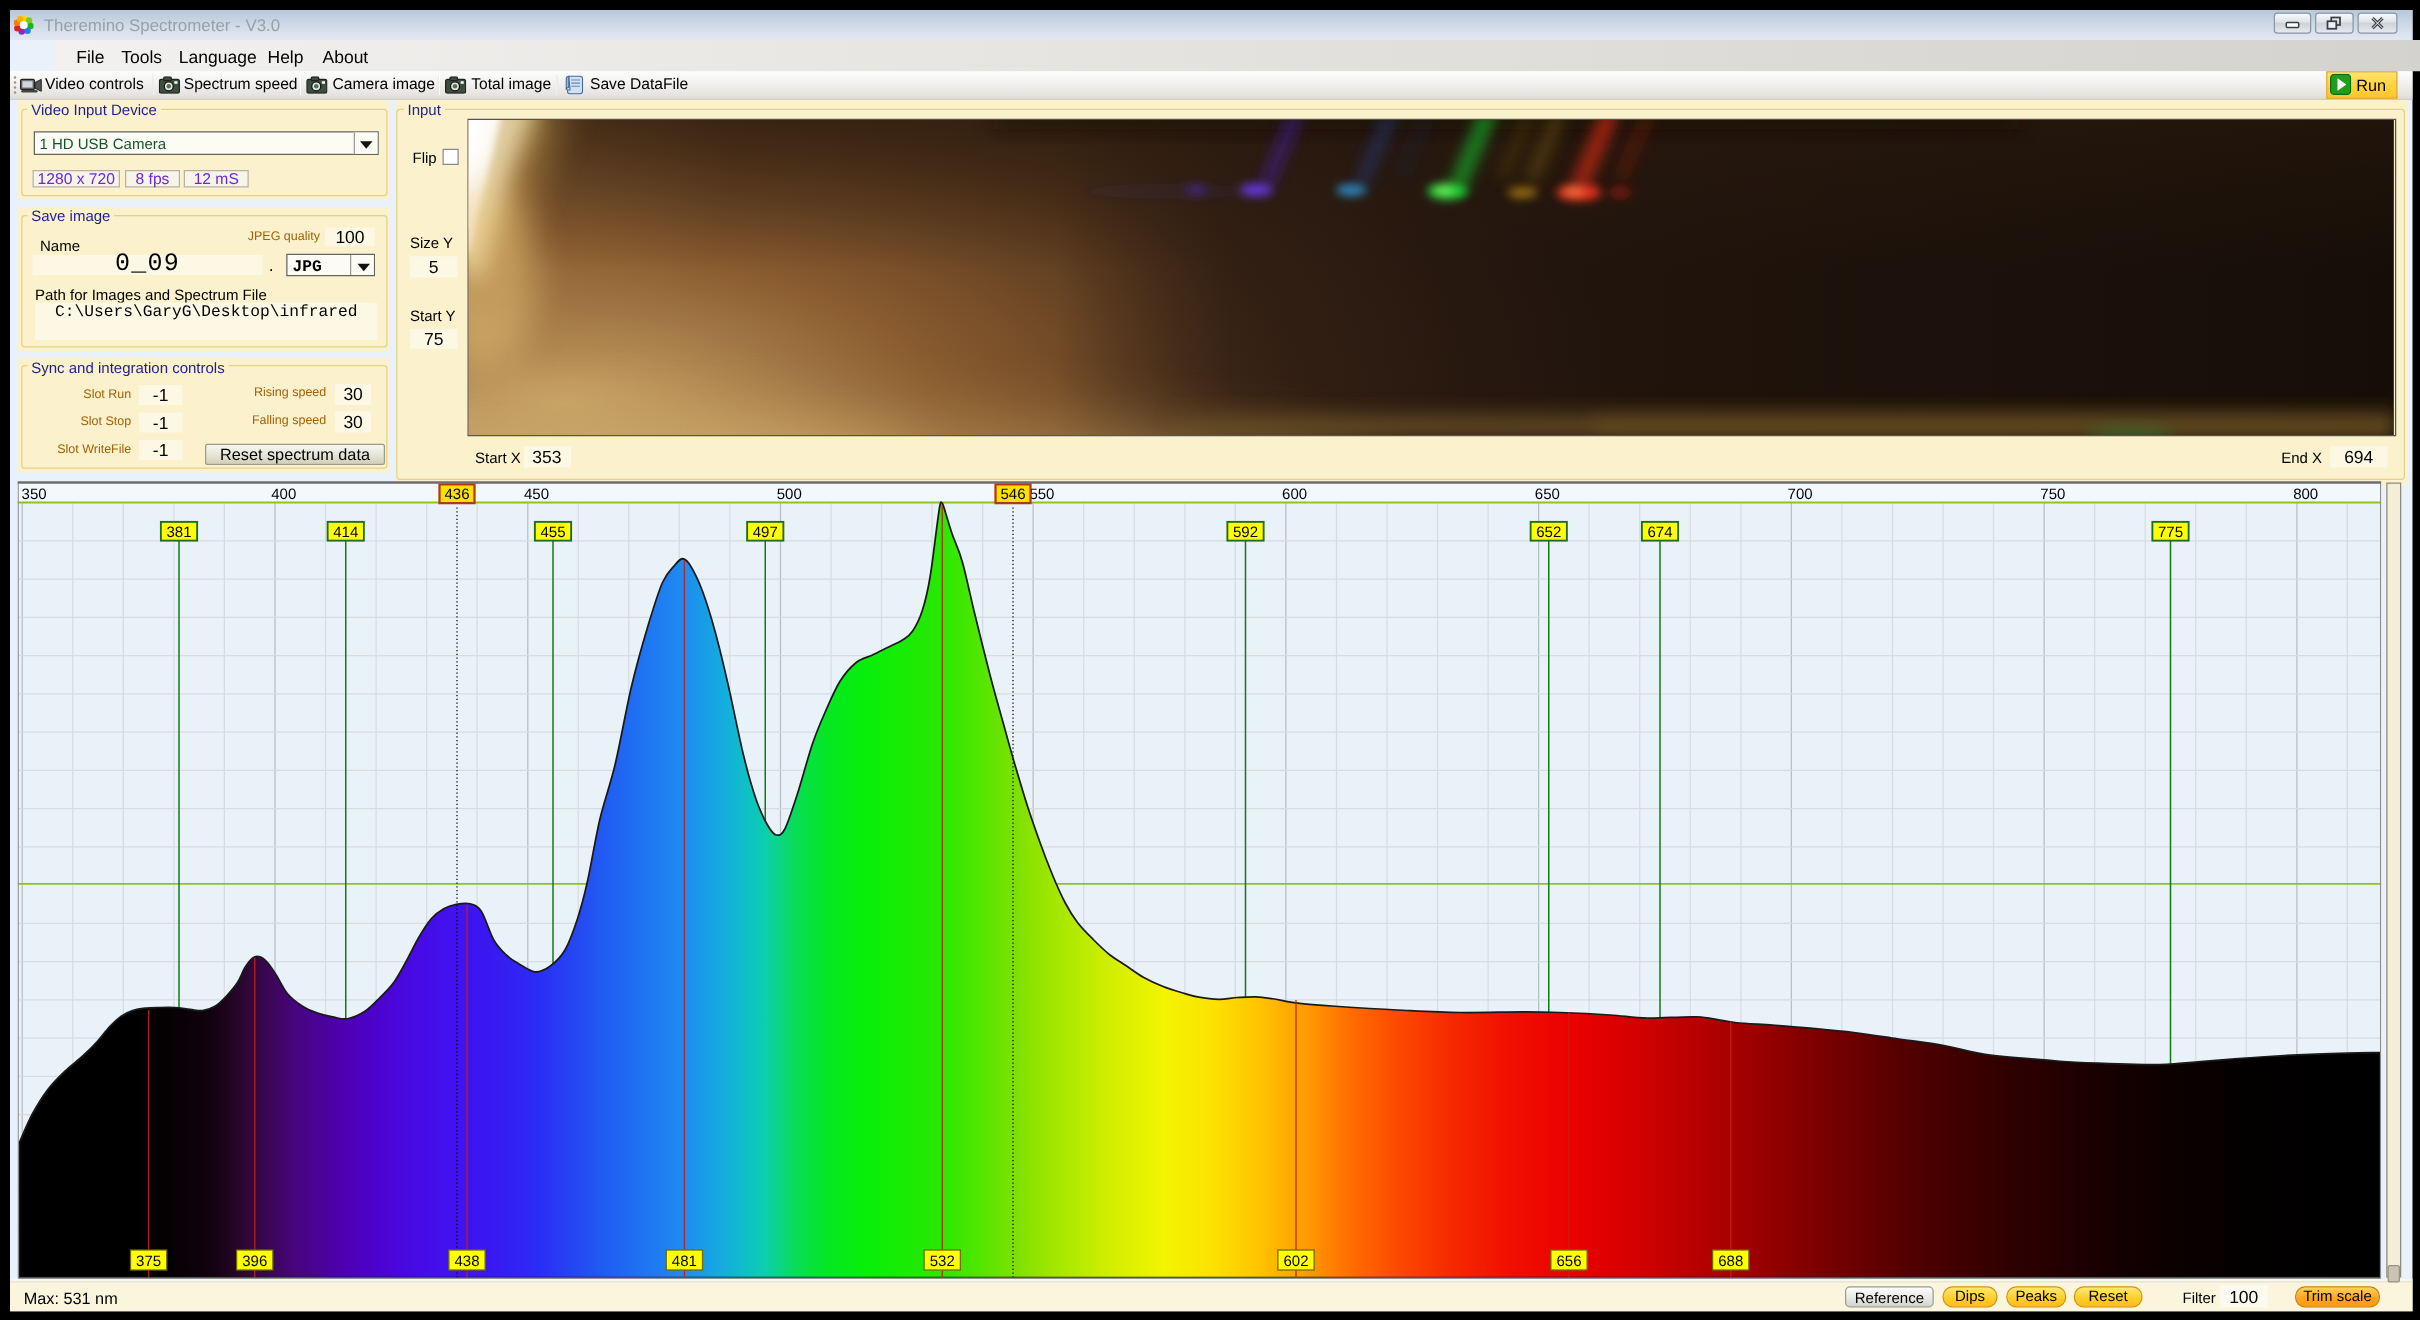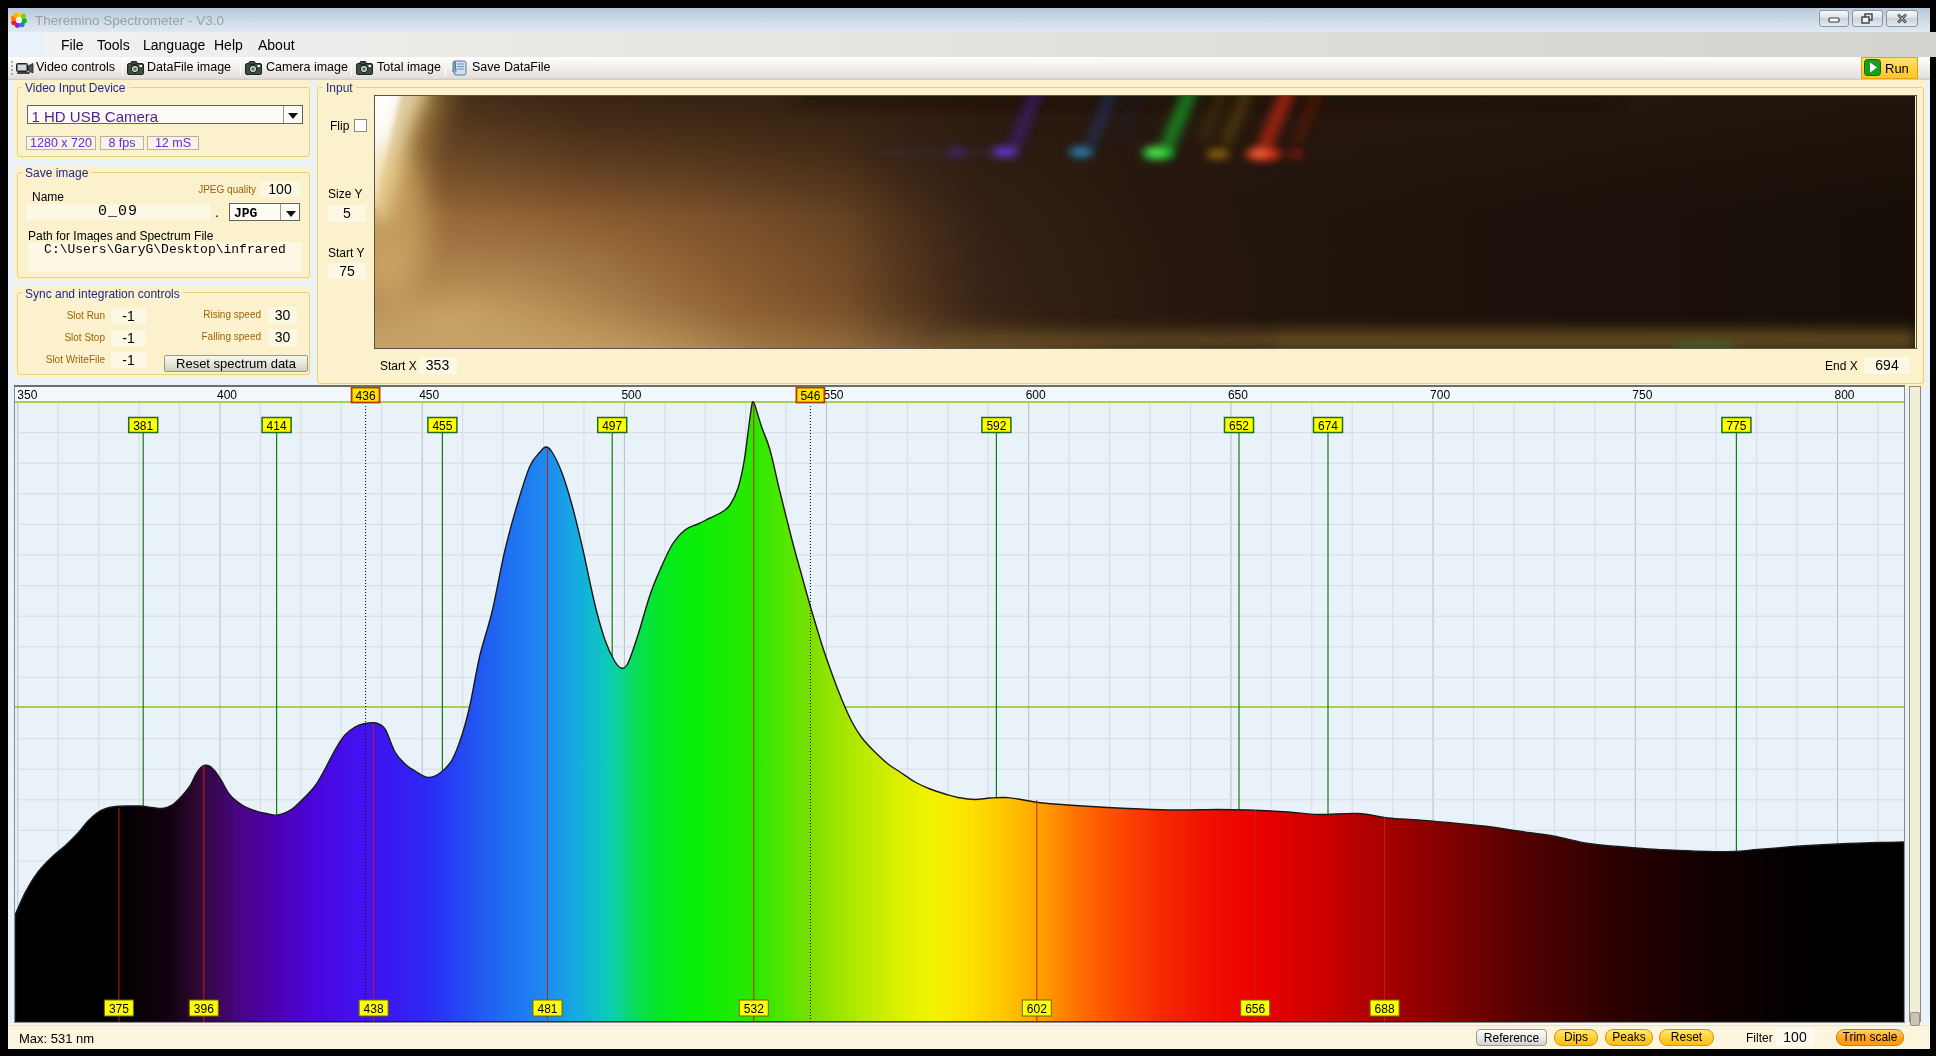--- a/index.html
+++ b/index.html
@@ -84,21 +84,21 @@
         </svg></span>
       <span class="tb-item" style="left:28px">Video controls</span>
   <div class="tb-sep" style="left:114px"></div>
   <span class="tb-item" style="left:119px;top:4px"><svg width="17" height="14" viewBox="0 0 17 14">
           <rect x="0.5" y="2.5" width="16" height="11" rx="1.5" fill="#3c4f3c" stroke="#222"></rect>
           <rect x="4" y="0.5" width="6" height="3" rx="1" fill="#3c4f3c" stroke="#222"></rect>
           <circle cx="8" cy="8" r="3.6" fill="#dfe8df" stroke="#111"></circle>
           <circle cx="8" cy="8" r="1.8" fill="#5a6f5a"></circle>
           <rect x="12.5" y="4" width="2.5" height="2" fill="#fff"></rect>
         </svg></span>
-      <span class="tb-item" style="left:139px">DataFile image</span>
+      <span class="tb-item" style="left:139px">Spectrum speed</span>
   <div class="tb-sep" style="left:232px"></div>
   <span class="tb-item" style="left:237px;top:4px"><svg width="17" height="14" viewBox="0 0 17 14">
           <rect x="0.5" y="2.5" width="16" height="11" rx="1.5" fill="#3c4f3c" stroke="#222"></rect>
           <rect x="4" y="0.5" width="6" height="3" rx="1" fill="#3c4f3c" stroke="#222"></rect>
           <circle cx="8" cy="8" r="3.6" fill="#dfe8df" stroke="#111"></circle>
           <circle cx="8" cy="8" r="1.8" fill="#5a6f5a"></circle>
           <rect x="12.5" y="4" width="2.5" height="2" fill="#fff"></rect>
         </svg></span>
       <span class="tb-item" style="left:258px">Camera image</span>
   <div class="tb-sep" style="left:343px"></div>
@@ -123,34 +123,34 @@
             <path d="M6 3.5 L13 8.5 L6 13.5 Z" fill="#ffffff"></path>
           </svg></span>
     <span style="position:absolute;left:23px;top:3px;font-size:13px;color:#000">Run</span>
   </div>
  </div>
 
  <div class="grp" style="left:5.5px;top:72px;width:297.5px;height:79px"></div>
  <div class="grp-border" style="left:8.5px;top:79px;width:293px;height:69.5px"></div>
  <span class="grp-title" style="left:14px;top:73px">Video Input Device</span>
  <div class="combo" style="left:18.5px;top:96.5px;width:276px;height:19.5px">
-   <span style="position:absolute;left:4px;top:2.5px;font-size:15px;color:#4c1d95">1 HD USB Camera</span>
+   <span style="position:absolute;left:4px;top:2.5px;font-size:12px;color:#14532d">1 HD USB Camera</span>
       <span class="arr"></span>
  </div>
  <div class="btn3" style="left:18px;top:128px;width:70px;height:14px;line-height:12.5px">1280 x 720</div>
  <div class="btn3" style="left:92px;top:128px;width:44px;height:14px;line-height:12.5px">8 fps</div>
  <div class="btn3" style="left:139px;top:128px;width:52px;height:14px;line-height:12.5px">12 mS</div>
 
  <div class="grp" style="left:5.5px;top:158px;width:297.5px;height:115px"></div>
  <div class="grp-border" style="left:8.5px;top:163.5px;width:293px;height:106.5px"></div>
  <span class="grp-title" style="left:14px;top:158px">Save image</span>
  <span class="lblr" style="left:148px;top:176px;width:100px">JPEG quality</span>
  <div class="vbox" style="left:252px;top:174px;width:40px;height:15px;line-height:15px">100</div>
  <span class="lbl" style="left:24px;top:182px">Name</span>
- <div class="vbox" style="left:18px;top:195.5px;width:184px;height:16.5px;line-height:16px;font-family:'Liberation Mono',monospace;font-size:15px;letter-spacing:1px">0_09</div>
+ <div class="vbox" style="left:18px;top:195.5px;width:184px;height:16.5px;line-height:16px;font-family:'Liberation Mono',monospace;font-size:20px;letter-spacing:1px">0_09</div>
  <span class="lbl" style="left:207px;top:196px;font-size:14px">.</span>
  <div class="combo" style="left:221px;top:195px;width:71px;height:18px">
    <span style="position:absolute;left:4px;top:2px;font-size:13px;font-family:'Liberation Mono',monospace;font-weight:bold">JPG</span>
       <span class="arr"></span>
  </div>
  <span class="lbl" style="left:20px;top:220.5px">Path for Images and Spectrum File</span>
  <div class="vbox" style="left:20px;top:234px;width:274px;height:29.5px;font-family:'Liberation Mono',monospace;font-size:13px;line-height:16px">C:\Users\GaryG\Desktop\infrared</div>
 
  <div class="grp" style="left:5.5px;top:278px;width:297.5px;height:92px"></div>
  <div class="grp-border" style="left:8.5px;top:284px;width:293px;height:83px"></div>

